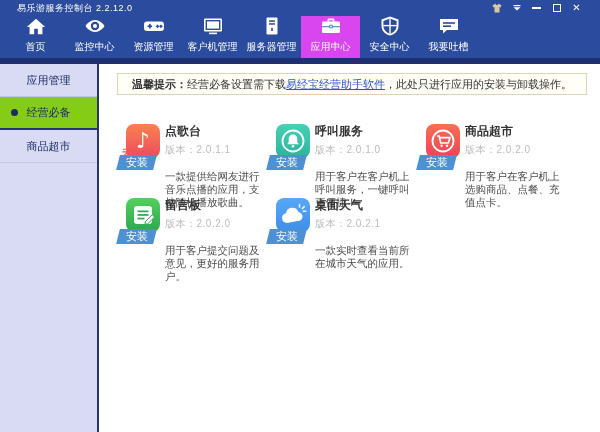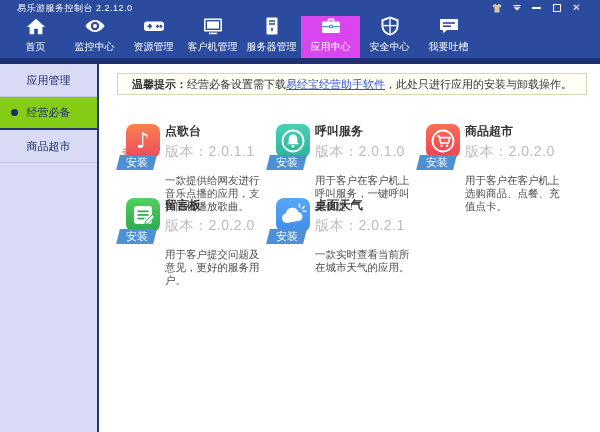--- a/index.html
+++ b/index.html
@@ -54,21 +54,21 @@
   .card { position:relative; width:150px; height:74px; }
   .app-icon { position:absolute; left:9px; top:3px; width:34px; height:34px;
               border-radius:8px; display:flex; align-items:center; justify-content:center; }
   .app-icon .glyph { color:#fff; font-size:22px; line-height:22px; font-family:"DejaVu Sans",sans-serif; }
   .install { position:absolute; left:1px; top:34px; width:37px; height:15px;
              background:#4e90d4; transform:skewX(-14deg); cursor:pointer;
              display:flex; align-items:center; justify-content:center; }
   .install span { transform:skewX(14deg); color:#fff; font-size:11px; line-height:11px; }
   .app-text { position:absolute; left:48px; top:2px; width:101px; }
   .app-name { font-size:12px; font-weight:bold; color:#333; }
-  .app-ver { font-size:14px; color:#bcbcbc; margin-top:3px; letter-spacing:0.5px; }
+  .app-ver { font-size:10px; color:#bcbcbc; margin-top:3px; letter-spacing:0.5px; }
   .app-desc { font-size:10.5px; color:#4c4c4c; margin-top:13px; line-height:1.25; }
 </style>
 </head>
 <body>
 
 <div class="window">
 
   <div class="titlebar">
     <span class="titlebar-title">易乐游服务控制台 2.2.12.0</span>
     <span class="titlebar-controls">

